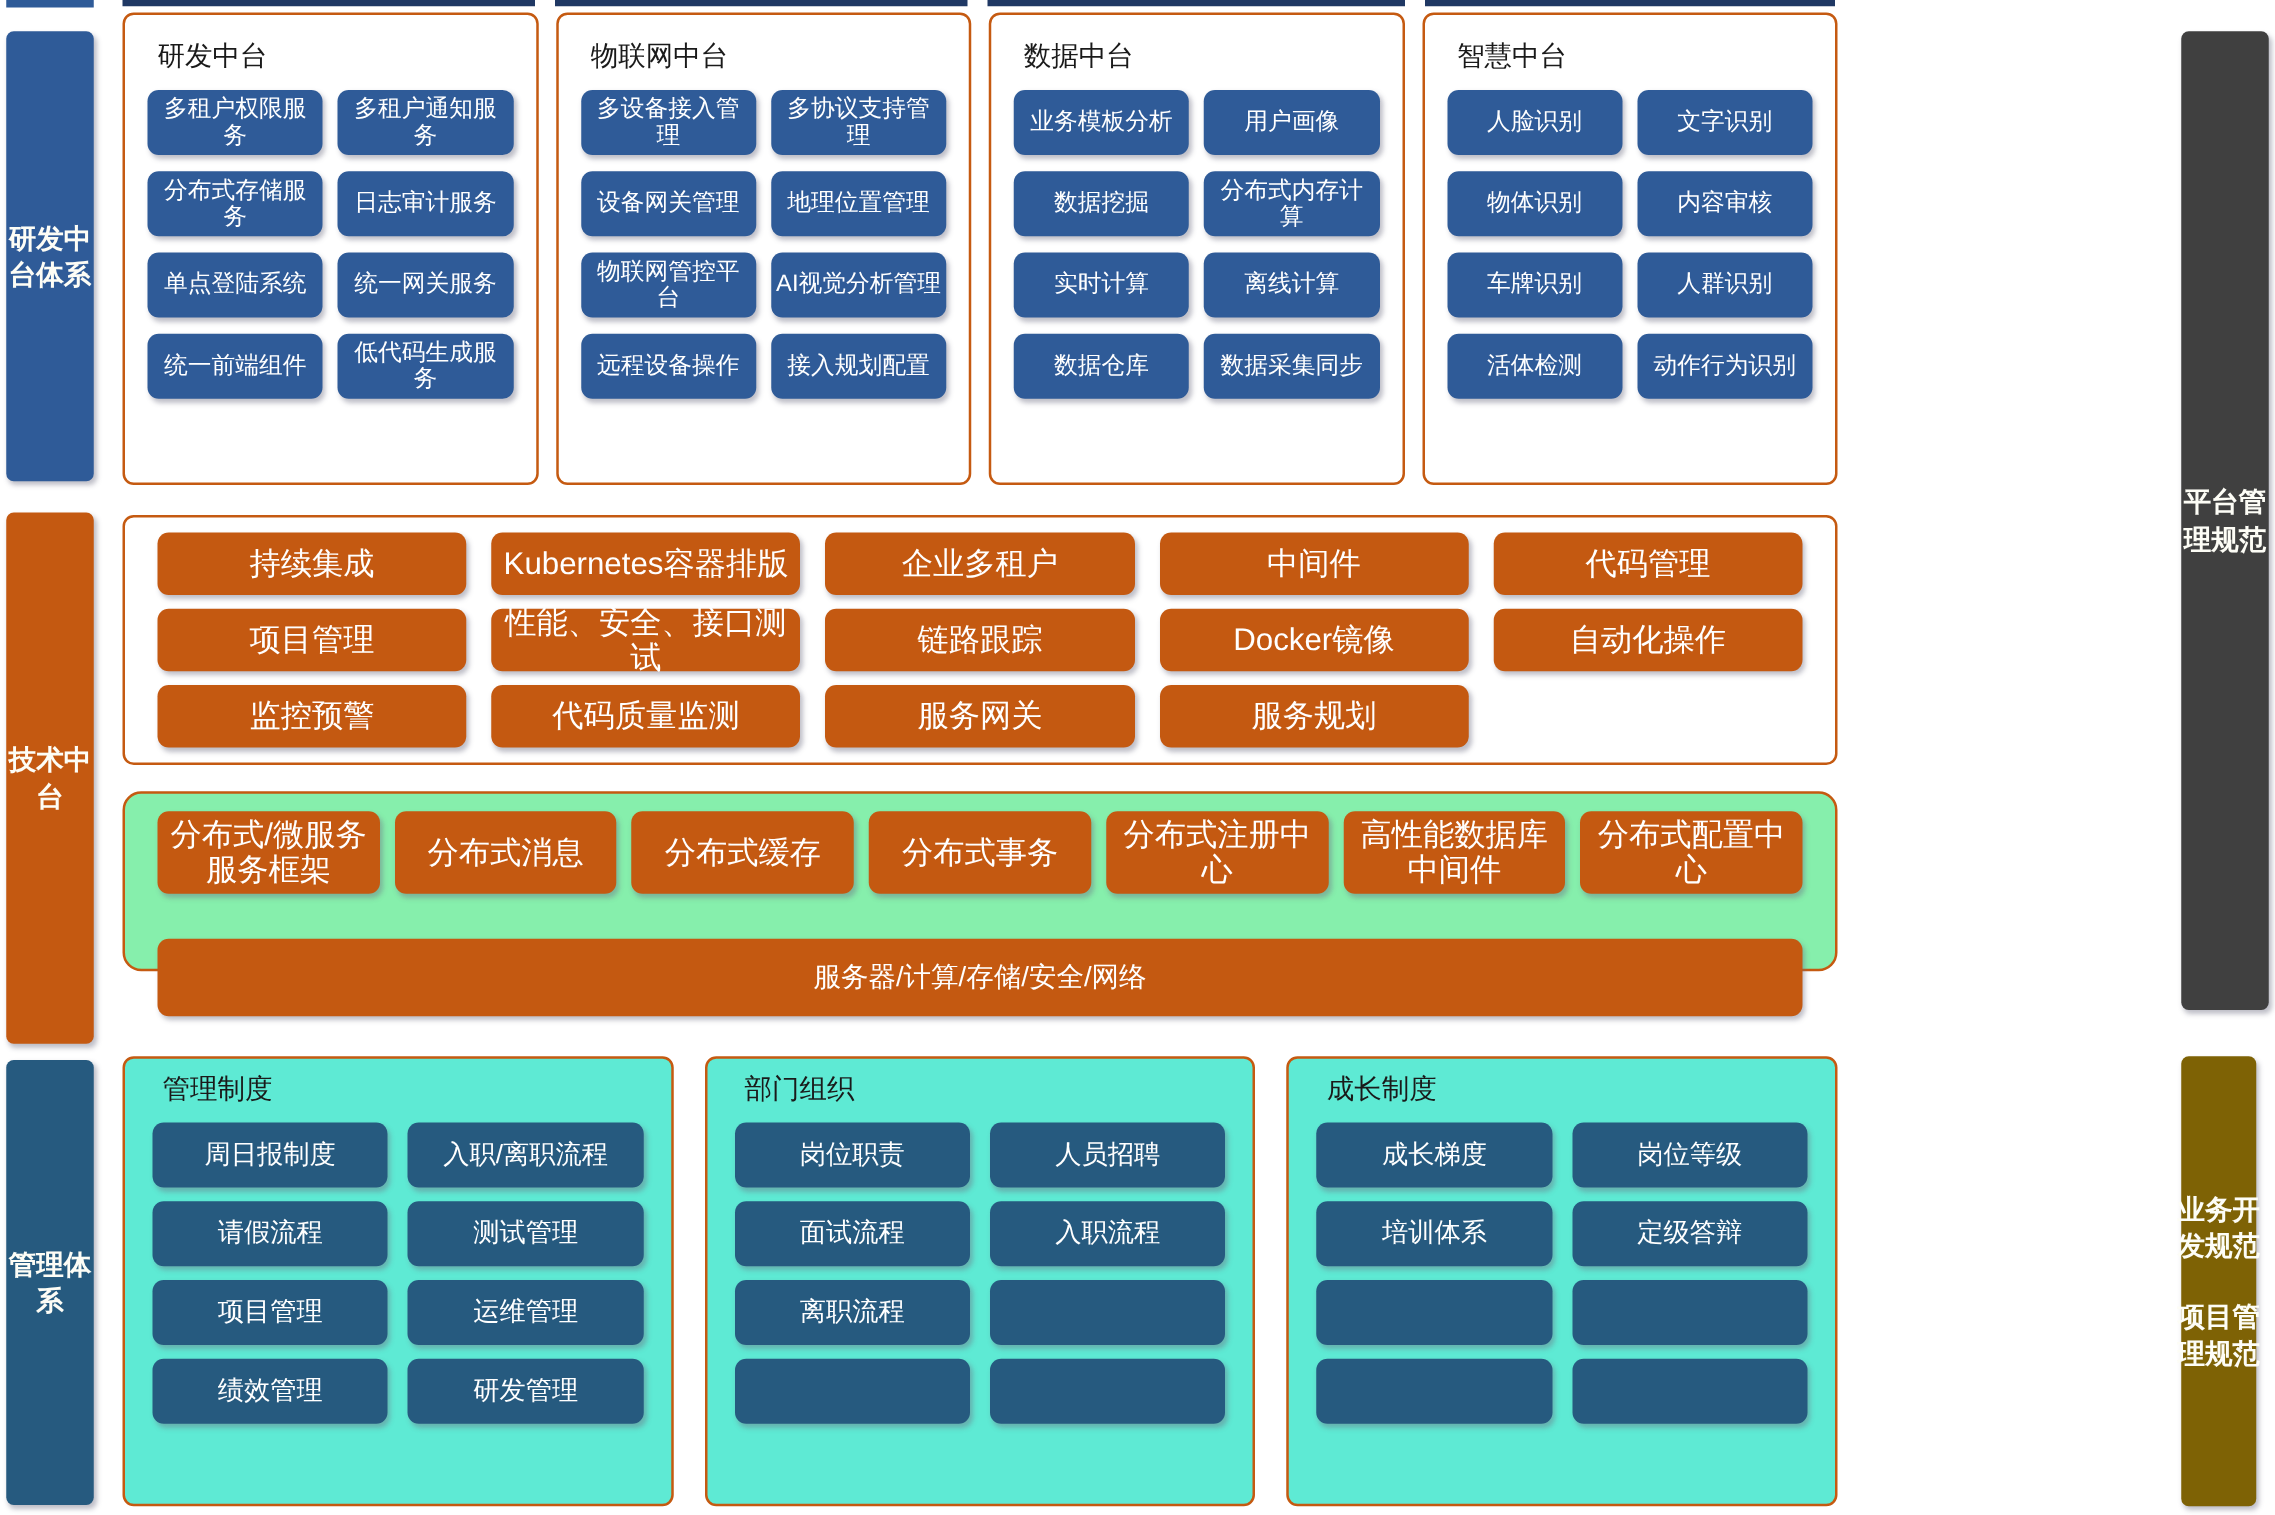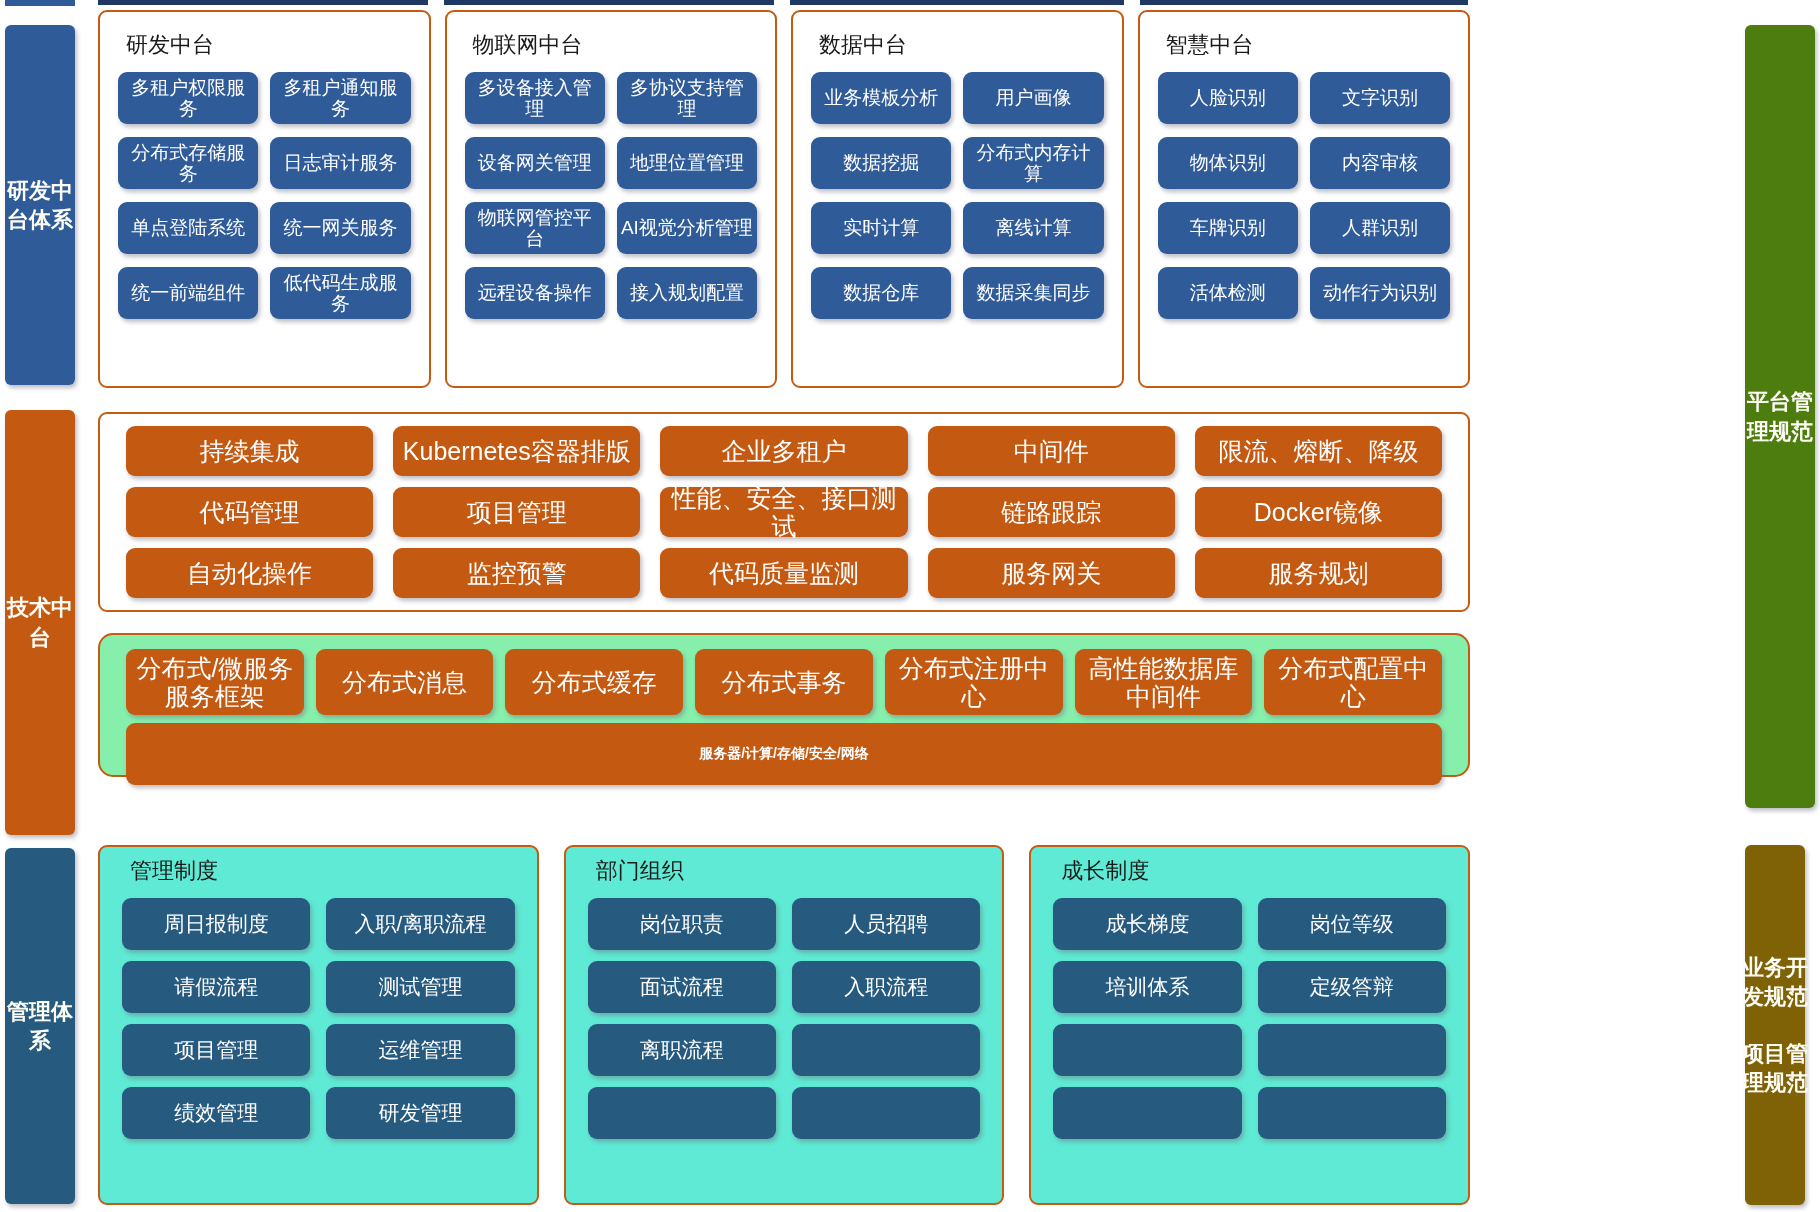--- a/index.html
+++ b/index.html
@@ -10,21 +10,21 @@
   .strip{position:absolute;top:0;height:5px;background:#1f3864;}
 
   
   .rail{position:absolute;border-radius:6px;color:#fff;display:flex;flex-direction:column;
         align-items:center;justify-content:center;text-align:center;
         box-shadow:2px 3px 4px rgba(110,110,130,.45);}
   .rail-text{display:block;width:68px;font-size:22px;line-height:1.32;color:#fdfdf6;font-weight:bold;}
   .rail-blue-top{left:5px;top:25px;width:70px;height:360px;background:#2f5b98;}
   .rail-orange{left:5px;top:410px;width:70px;height:425px;background:#c45911;}
   .rail-blue-bottom{left:5px;top:848px;width:70px;height:356px;background:#265a7f;}
-  .rail-olive-top{left:1745px;top:25px;width:70px;height:783px;background:#4d7c0f;}
+  .rail-olive-top{left:1745px;top:25px;width:70px;height:783px;background:#404040;}
   .rail-olive-bottom{left:1745px;top:845px;width:60px;height:360px;background:#7e6205;gap:28px;}
 
   
   .top-groups{position:absolute;left:98px;top:10px;width:1372px;height:378px;display:flex;gap:14px;}
   .group{flex:1;border:2px solid #c55a11;border-radius:9px;background:#fff;
          box-sizing:border-box;padding:10px 18px 0 18px;}
   .group-title{font-size:22px;color:#1a1a1a;margin:8px 0 12px 8px;}
   .grid2{display:grid;grid-template-columns:1fr 1fr;gap:13px 12px;}
   .bbtn{height:52px;border-radius:9px;background:#2f5b98;color:#fff;display:flex;
         align-items:center;justify-content:center;font-size:19px;text-align:center;
@@ -36,23 +36,23 @@
          border-radius:9px;box-sizing:border-box;padding:10px 26px;display:grid;
          grid-template-columns:repeat(5,1fr);gap:11px 20px;align-content:center;background:#fff;}
   .obtn{border-radius:9px;background:#c45911;color:#fff;display:flex;align-items:center;
         justify-content:center;font-size:25px;text-align:center;line-height:1.12;
         padding:0 6px;box-sizing:border-box;box-shadow:2px 3px 4px rgba(110,110,130,.45);}
   .tech1 .obtn{height:50px;}
   .tech2{position:absolute;left:98px;top:633px;width:1372px;height:144px;border:2px solid #c55a11;
          border-radius:15px;box-sizing:border-box;padding:14px 26px;background:#86efac;}
   .tech2-row{display:flex;gap:12px;}
   .tech2-row .obtn{flex:1;height:66px;}
-  .tech2-bar{margin-top:8px;height:62px;border-radius:9px;background:#c45911;color:#fff;
-             display:flex;align-items:center;justify-content:center;font-size:14px;
-             box-shadow:2px 3px 4px rgba(110,110,130,.45);font-weight:bold;}
+  .tech2-bar{margin-top:36px;height:62px;border-radius:9px;background:#c45911;color:#fff;
+             display:flex;align-items:center;justify-content:center;font-size:22px;
+             box-shadow:2px 3px 4px rgba(110,110,130,.45);}
 
   
   .bottom-groups{position:absolute;left:98px;top:845px;width:1372px;height:360px;display:flex;gap:25px;}
   .bgroup{flex:1;border:2px solid #c55a11;border-radius:9px;background:#5eead4;
           box-sizing:border-box;padding:1px 22px 0 22px;}
   .grid2b{display:grid;grid-template-columns:1fr 1fr;gap:11px 16px;}
   .bbtn2{height:52px;border-radius:9px;background:#265a7f;color:#fff;display:flex;
          align-items:center;justify-content:center;font-size:21px;text-align:center;
          line-height:1.12;padding:0 4px;box-sizing:border-box;
          box-shadow:2px 3px 4px rgba(110,110,130,.45);}
@@ -144,21 +144,20 @@
       </div>
     </div>
 
   </div>
 
   <div class="tech1">
     <div class="obtn">持续集成</div>
     <div class="obtn">Kubernetes容器排版</div>
     <div class="obtn">企业多租户</div>
     <div class="obtn">中间件</div>
-    <div class="obtn">限流、熔断、降级</div>
     <div class="obtn">代码管理</div>
     <div class="obtn">项目管理</div>
     <div class="obtn">性能、安全、接口测试</div>
     <div class="obtn">链路跟踪</div>
     <div class="obtn">Docker镜像</div>
     <div class="obtn">自动化操作</div>
     <div class="obtn">监控预警</div>
     <div class="obtn">代码质量监测</div>
     <div class="obtn">服务网关</div>
     <div class="obtn">服务规划</div>

